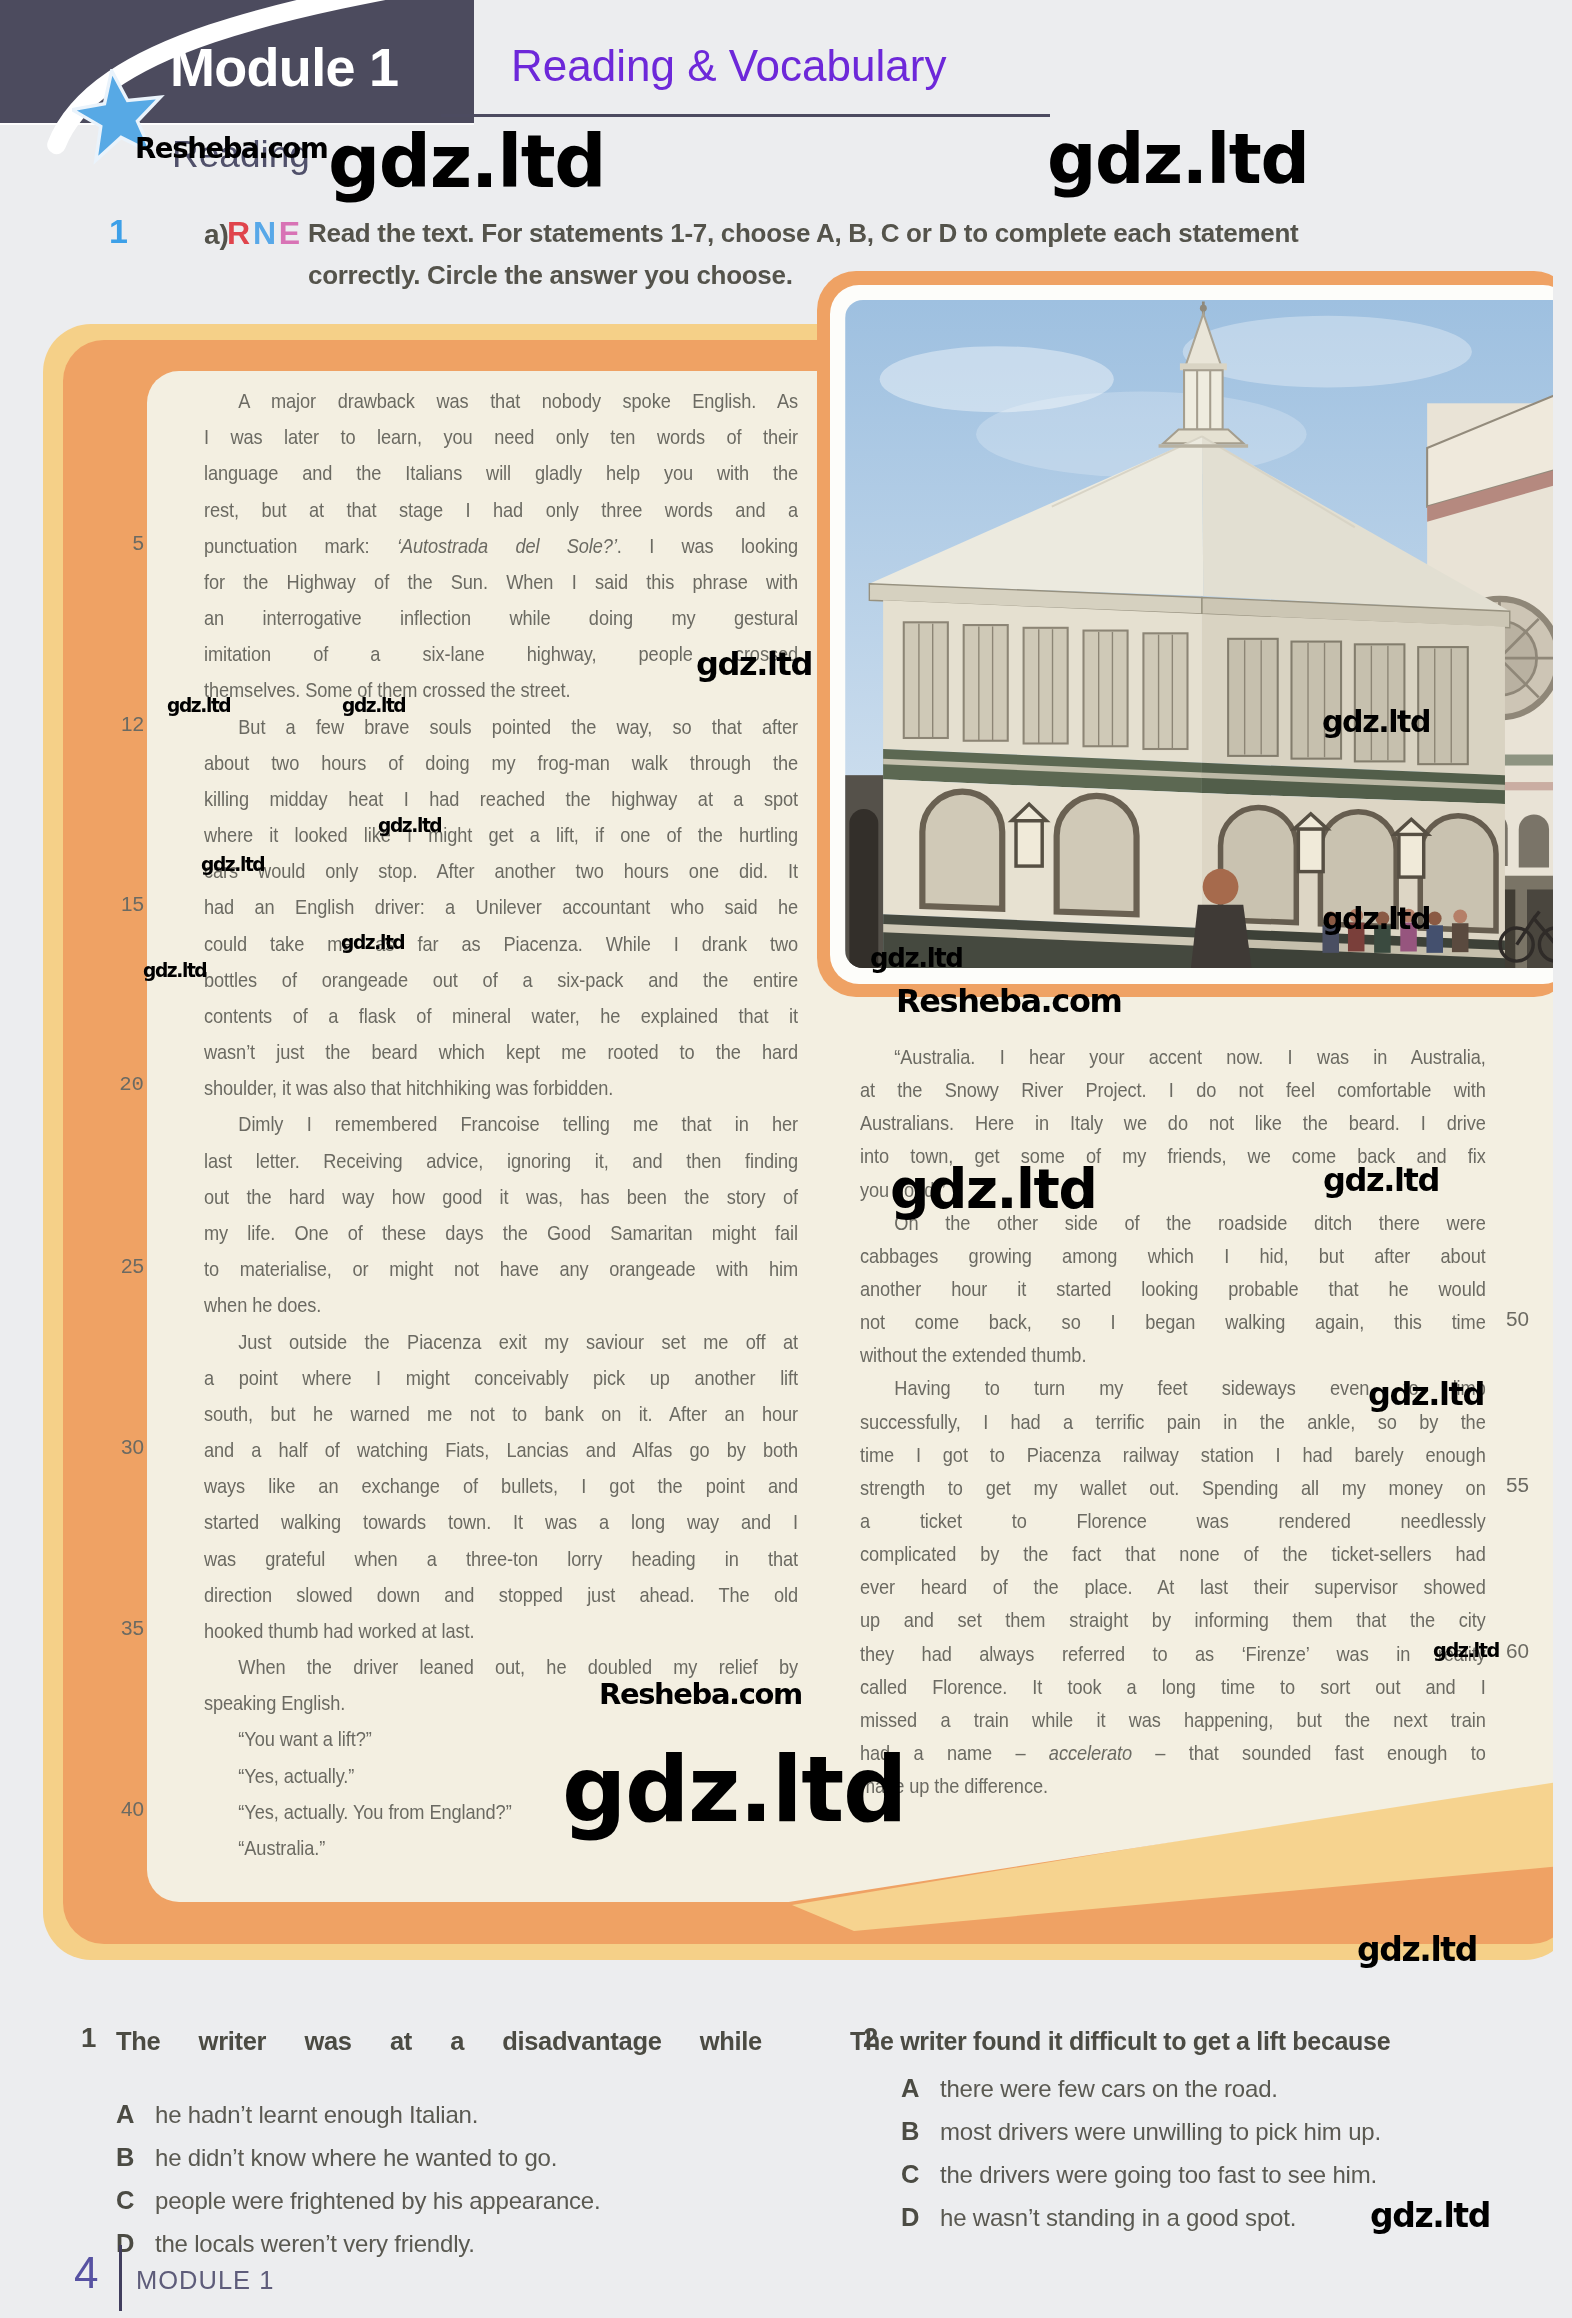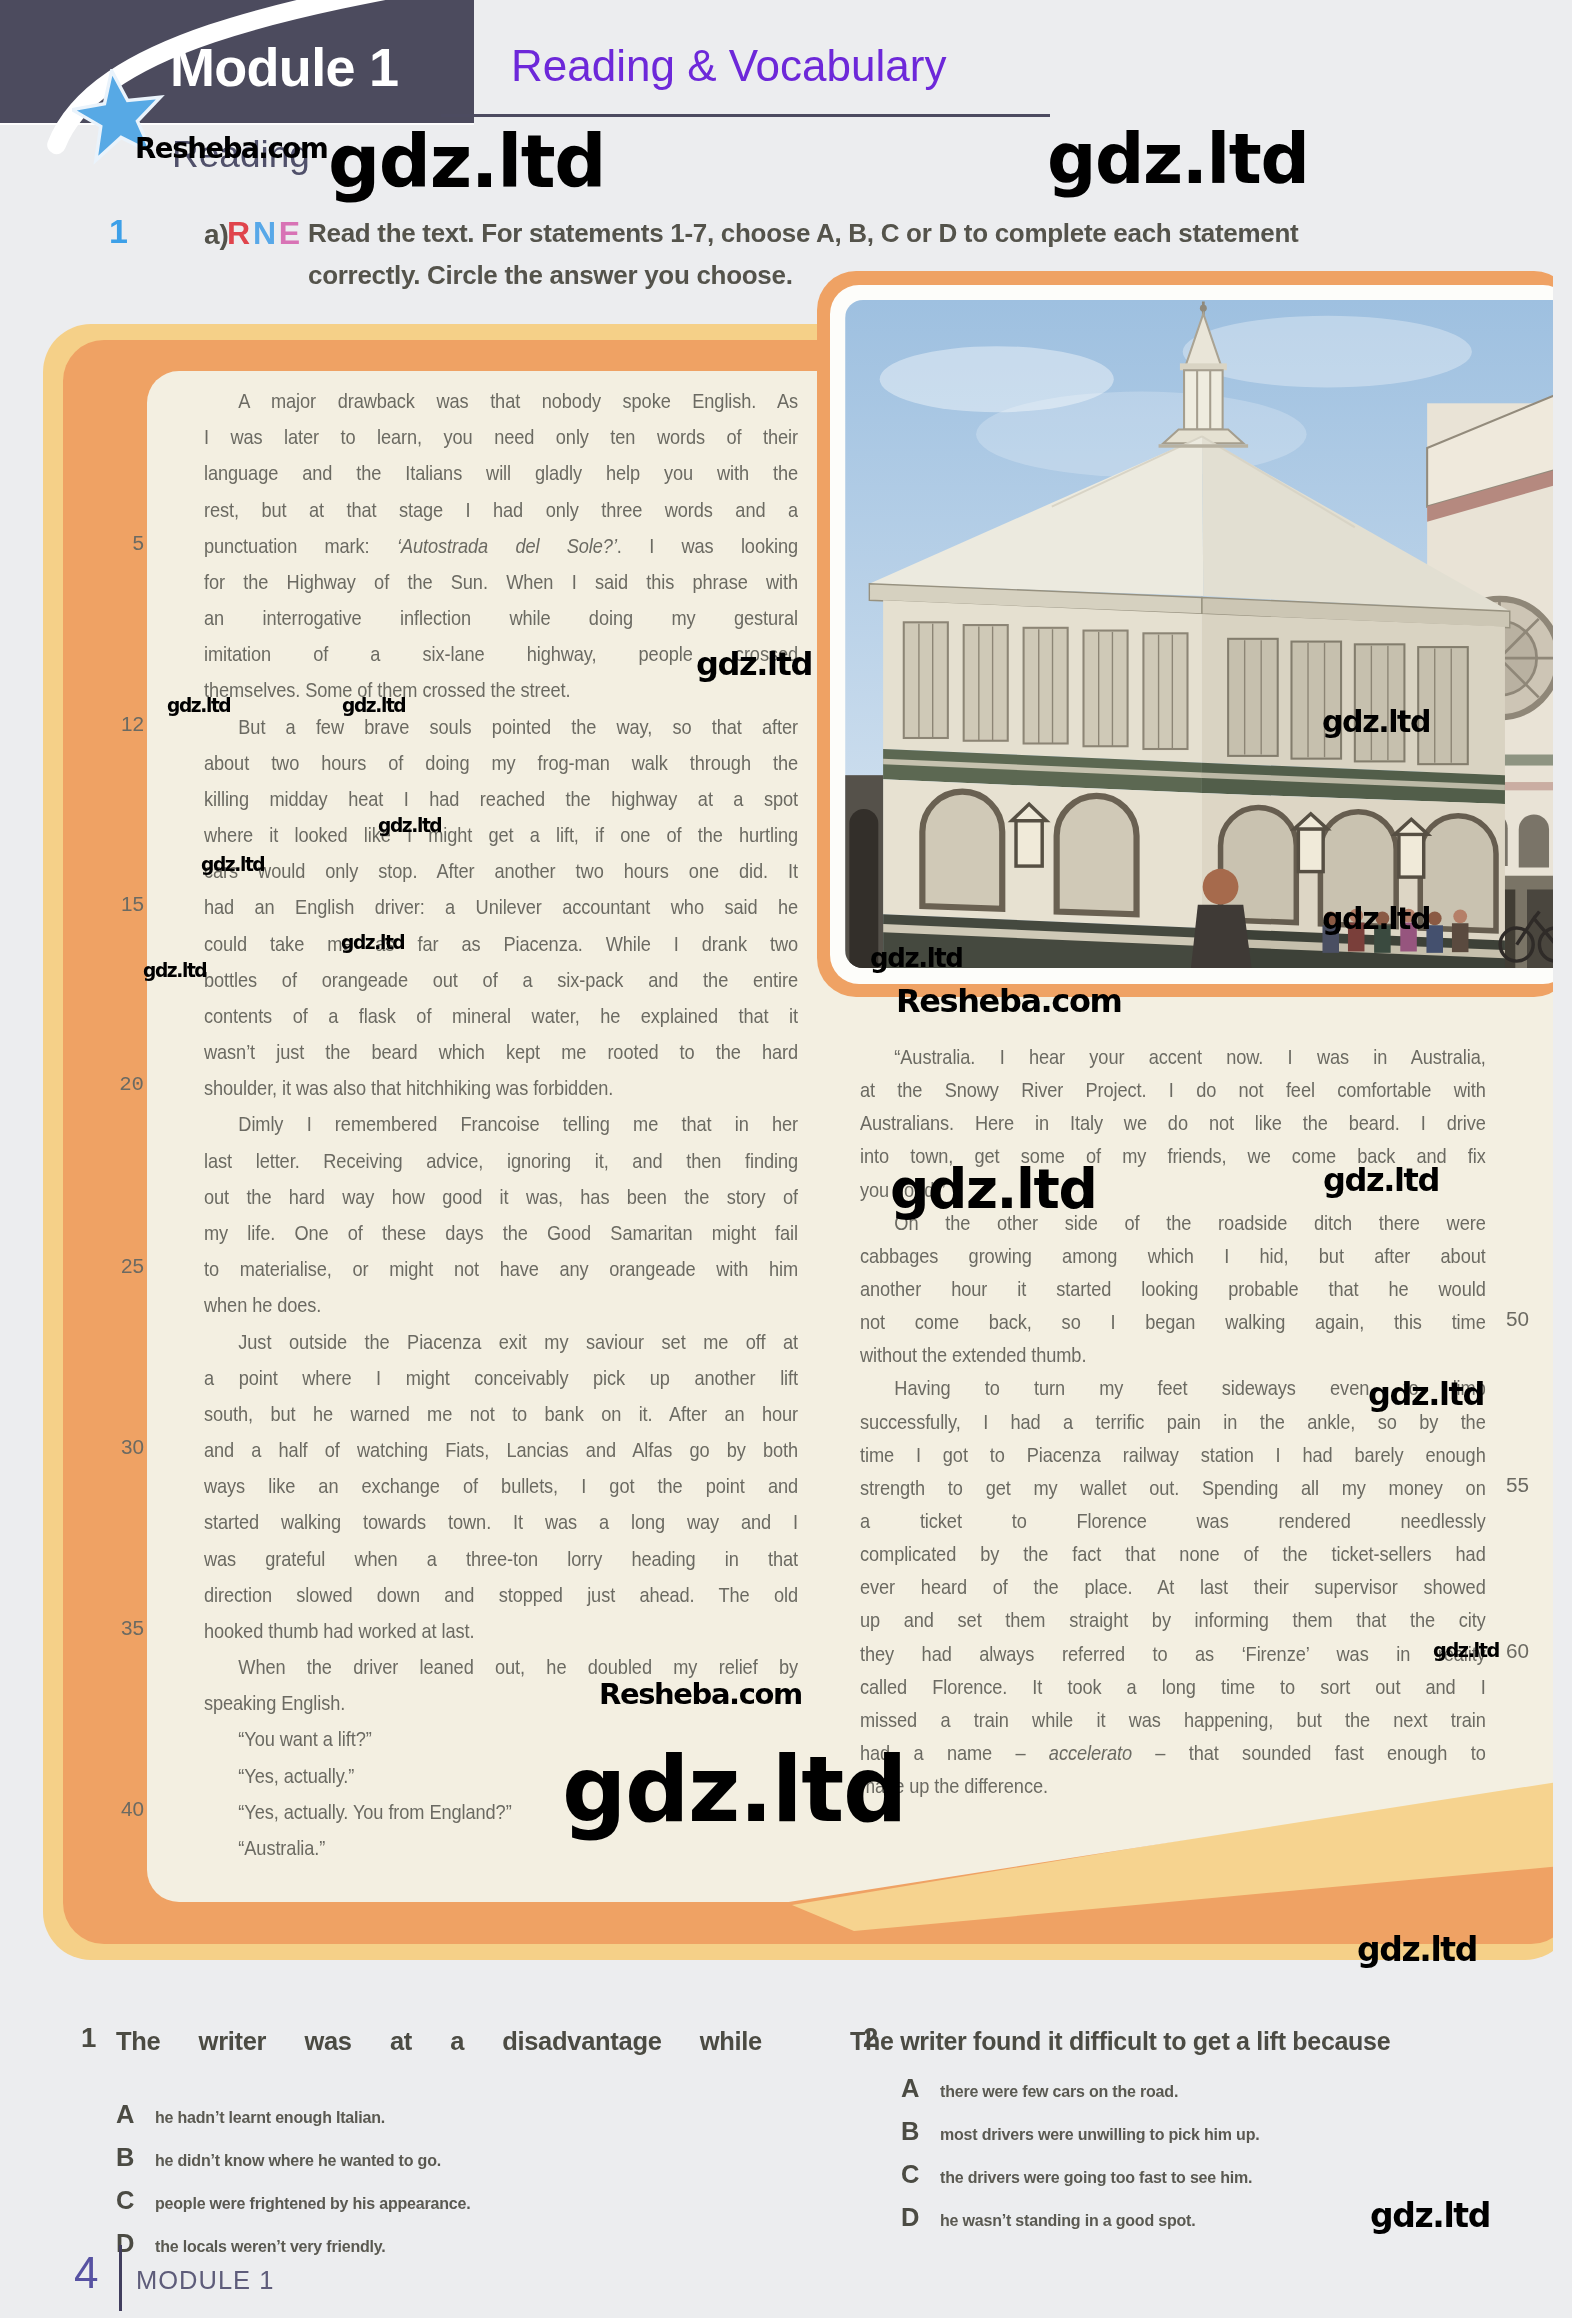--- a/index.html
+++ b/index.html
@@ -54,21 +54,21 @@
 
   
   .qnum{position:absolute;font-size:27.6px;font-weight:700;color:#4b4b43;}
   .qstem{position:absolute;font-size:25.5px;font-weight:700;color:#4b4b43;letter-spacing:-0.3px;}
   .qstem .qs{display:block;line-height:39px;}
   .qstem .qs.just{text-align:justify;text-align-last:justify;}
   .qstem .qs:empty{display:none;}
   .qopts{position:absolute;}
   .opt{height:43px;white-space:nowrap;}
   .opt .letter{display:inline-block;width:39px;font-size:25.5px;font-weight:700;color:#4b4b43;}
-  .opt .otext{font-size:16px;font-weight:700;color:#5a5951;letter-spacing:-0.2px;}
+  .opt .otext{font-size:24px;font-weight:400;color:#5a5951;letter-spacing:-0.2px;}
 
   
   .footer-num{position:absolute;left:74px;top:2248px;font-size:44px;color:#5752a2;}
   .footer-bar{position:absolute;left:119px;top:2245px;width:2.8px;height:66px;background:#413e5e;}
   .footer-module{position:absolute;left:136px;top:2266px;font-size:25.5px;color:#5e5c7a;letter-spacing:1px;}
 
   
   .right-strip{position:absolute;left:1553px;top:0;width:19.3px;height:2319px;background:#ecedef;z-index:4;}
 
   

